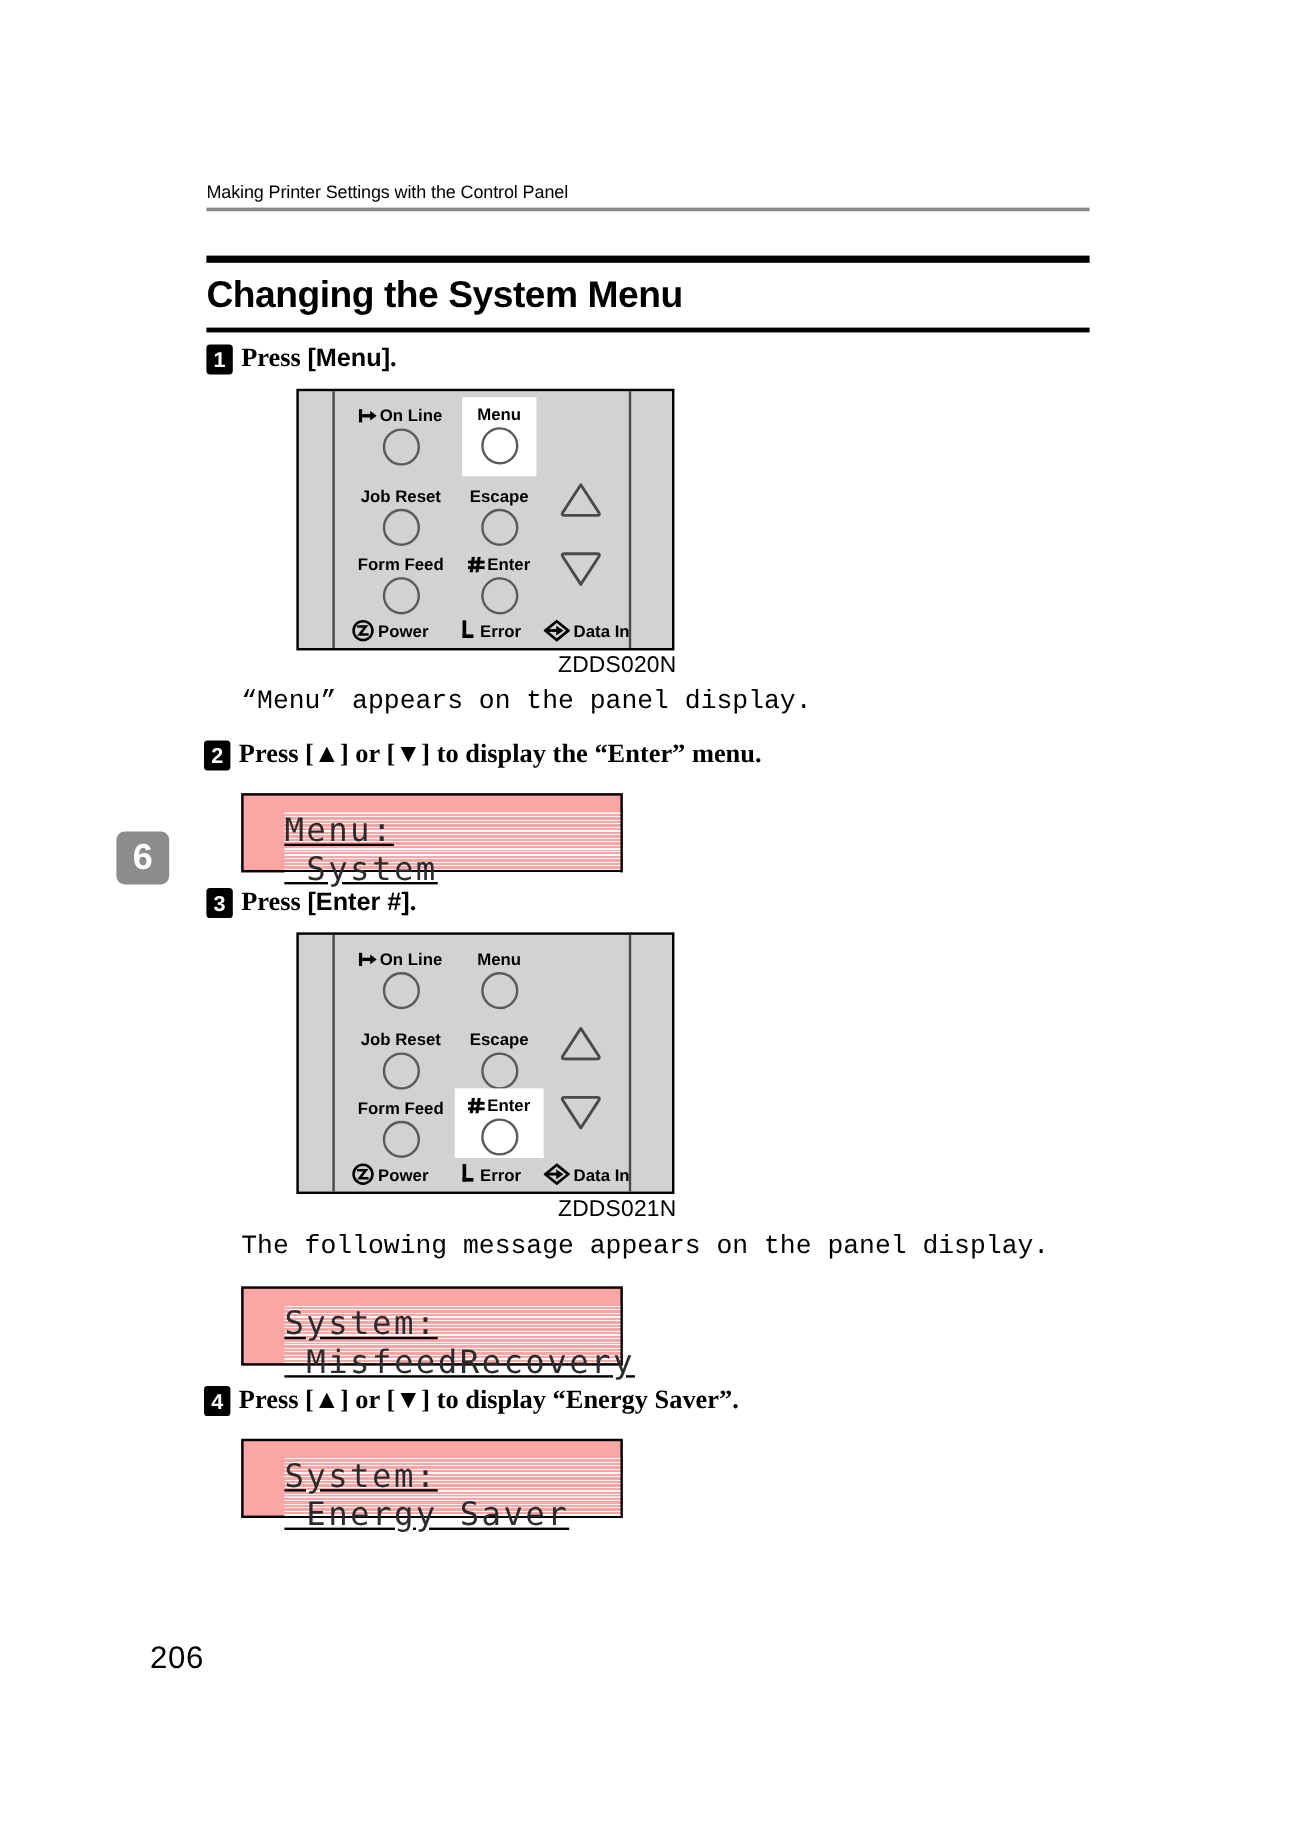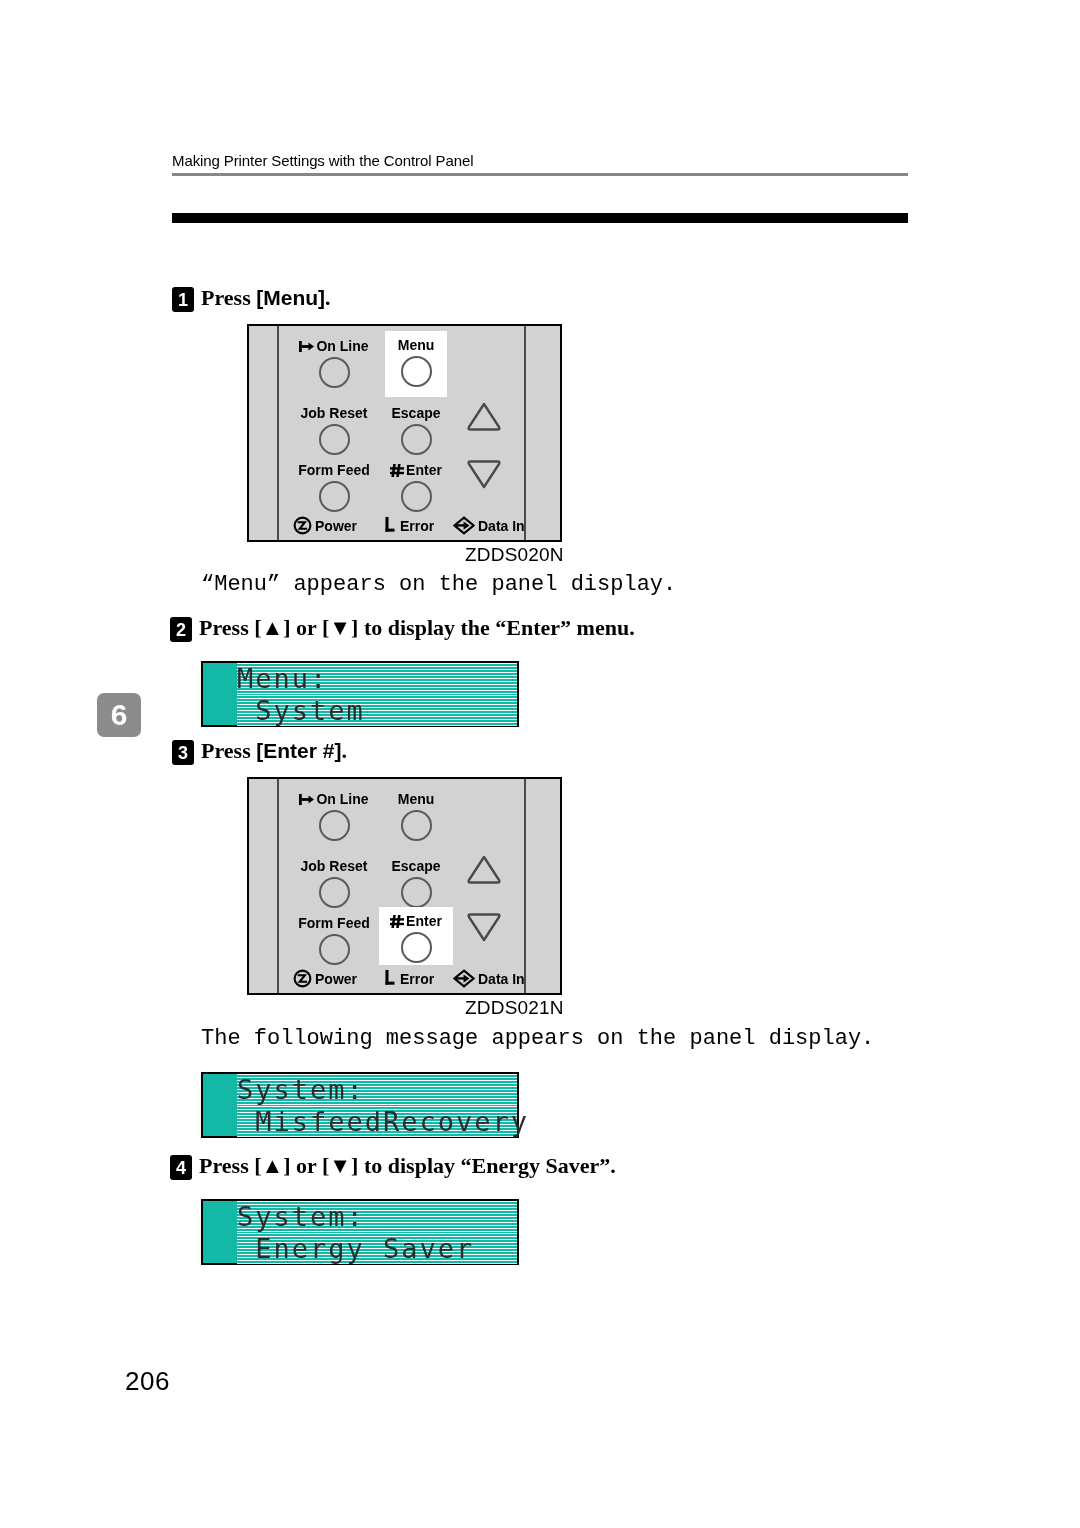--- a/index.html
+++ b/index.html
@@ -116,22 +116,23 @@
     font-size: 22px;
     color: #000;
     line-height: 26px;
     white-space: nowrap;
   }
 
   
   .lcd {
     position: absolute;
     border: 2px solid #000;
-    background: #14b8a6;
-    padding: 0 0 9px 0;
+    background: #fca5a5;
+    padding: 14px 0 9px 0;
+    text-decoration: underline;
   }
   .lcd-line {
     font-family: "DejaVu Sans Mono", monospace;
     font-size: 27px;
     letter-spacing: 2px;
     color: #2b2b2b;
     line-height: 32px;
     white-space: pre;
     
     background-image:
@@ -226,20 +227,21 @@
 
 <div class="page-header">
   <div class="header-text">Making Printer Settings with the Control Panel</div>
   <div class="header-rule"></div>
 </div>
 
 <div class="chapter-tab">6</div>
 
 <div class="section-title-block">
   <div class="rule-top"></div>
+  <div class="title-text">Changing the System Menu</div>
   <div class="rule-bottom"></div>
 </div>
 
 <div class="step" style="left:172px; top:285px;">
   <span class="step-num">1</span>
   <span class="step-text"><span>Press </span><span class="brk">[</span><span class="brk">Menu</span><span class="brk">]</span><span>.</span></span>
 </div>
 
 <div class="panel-fig" style="left:199px; top:324px; width:315px; height:218px;">
   <div class="panel">

